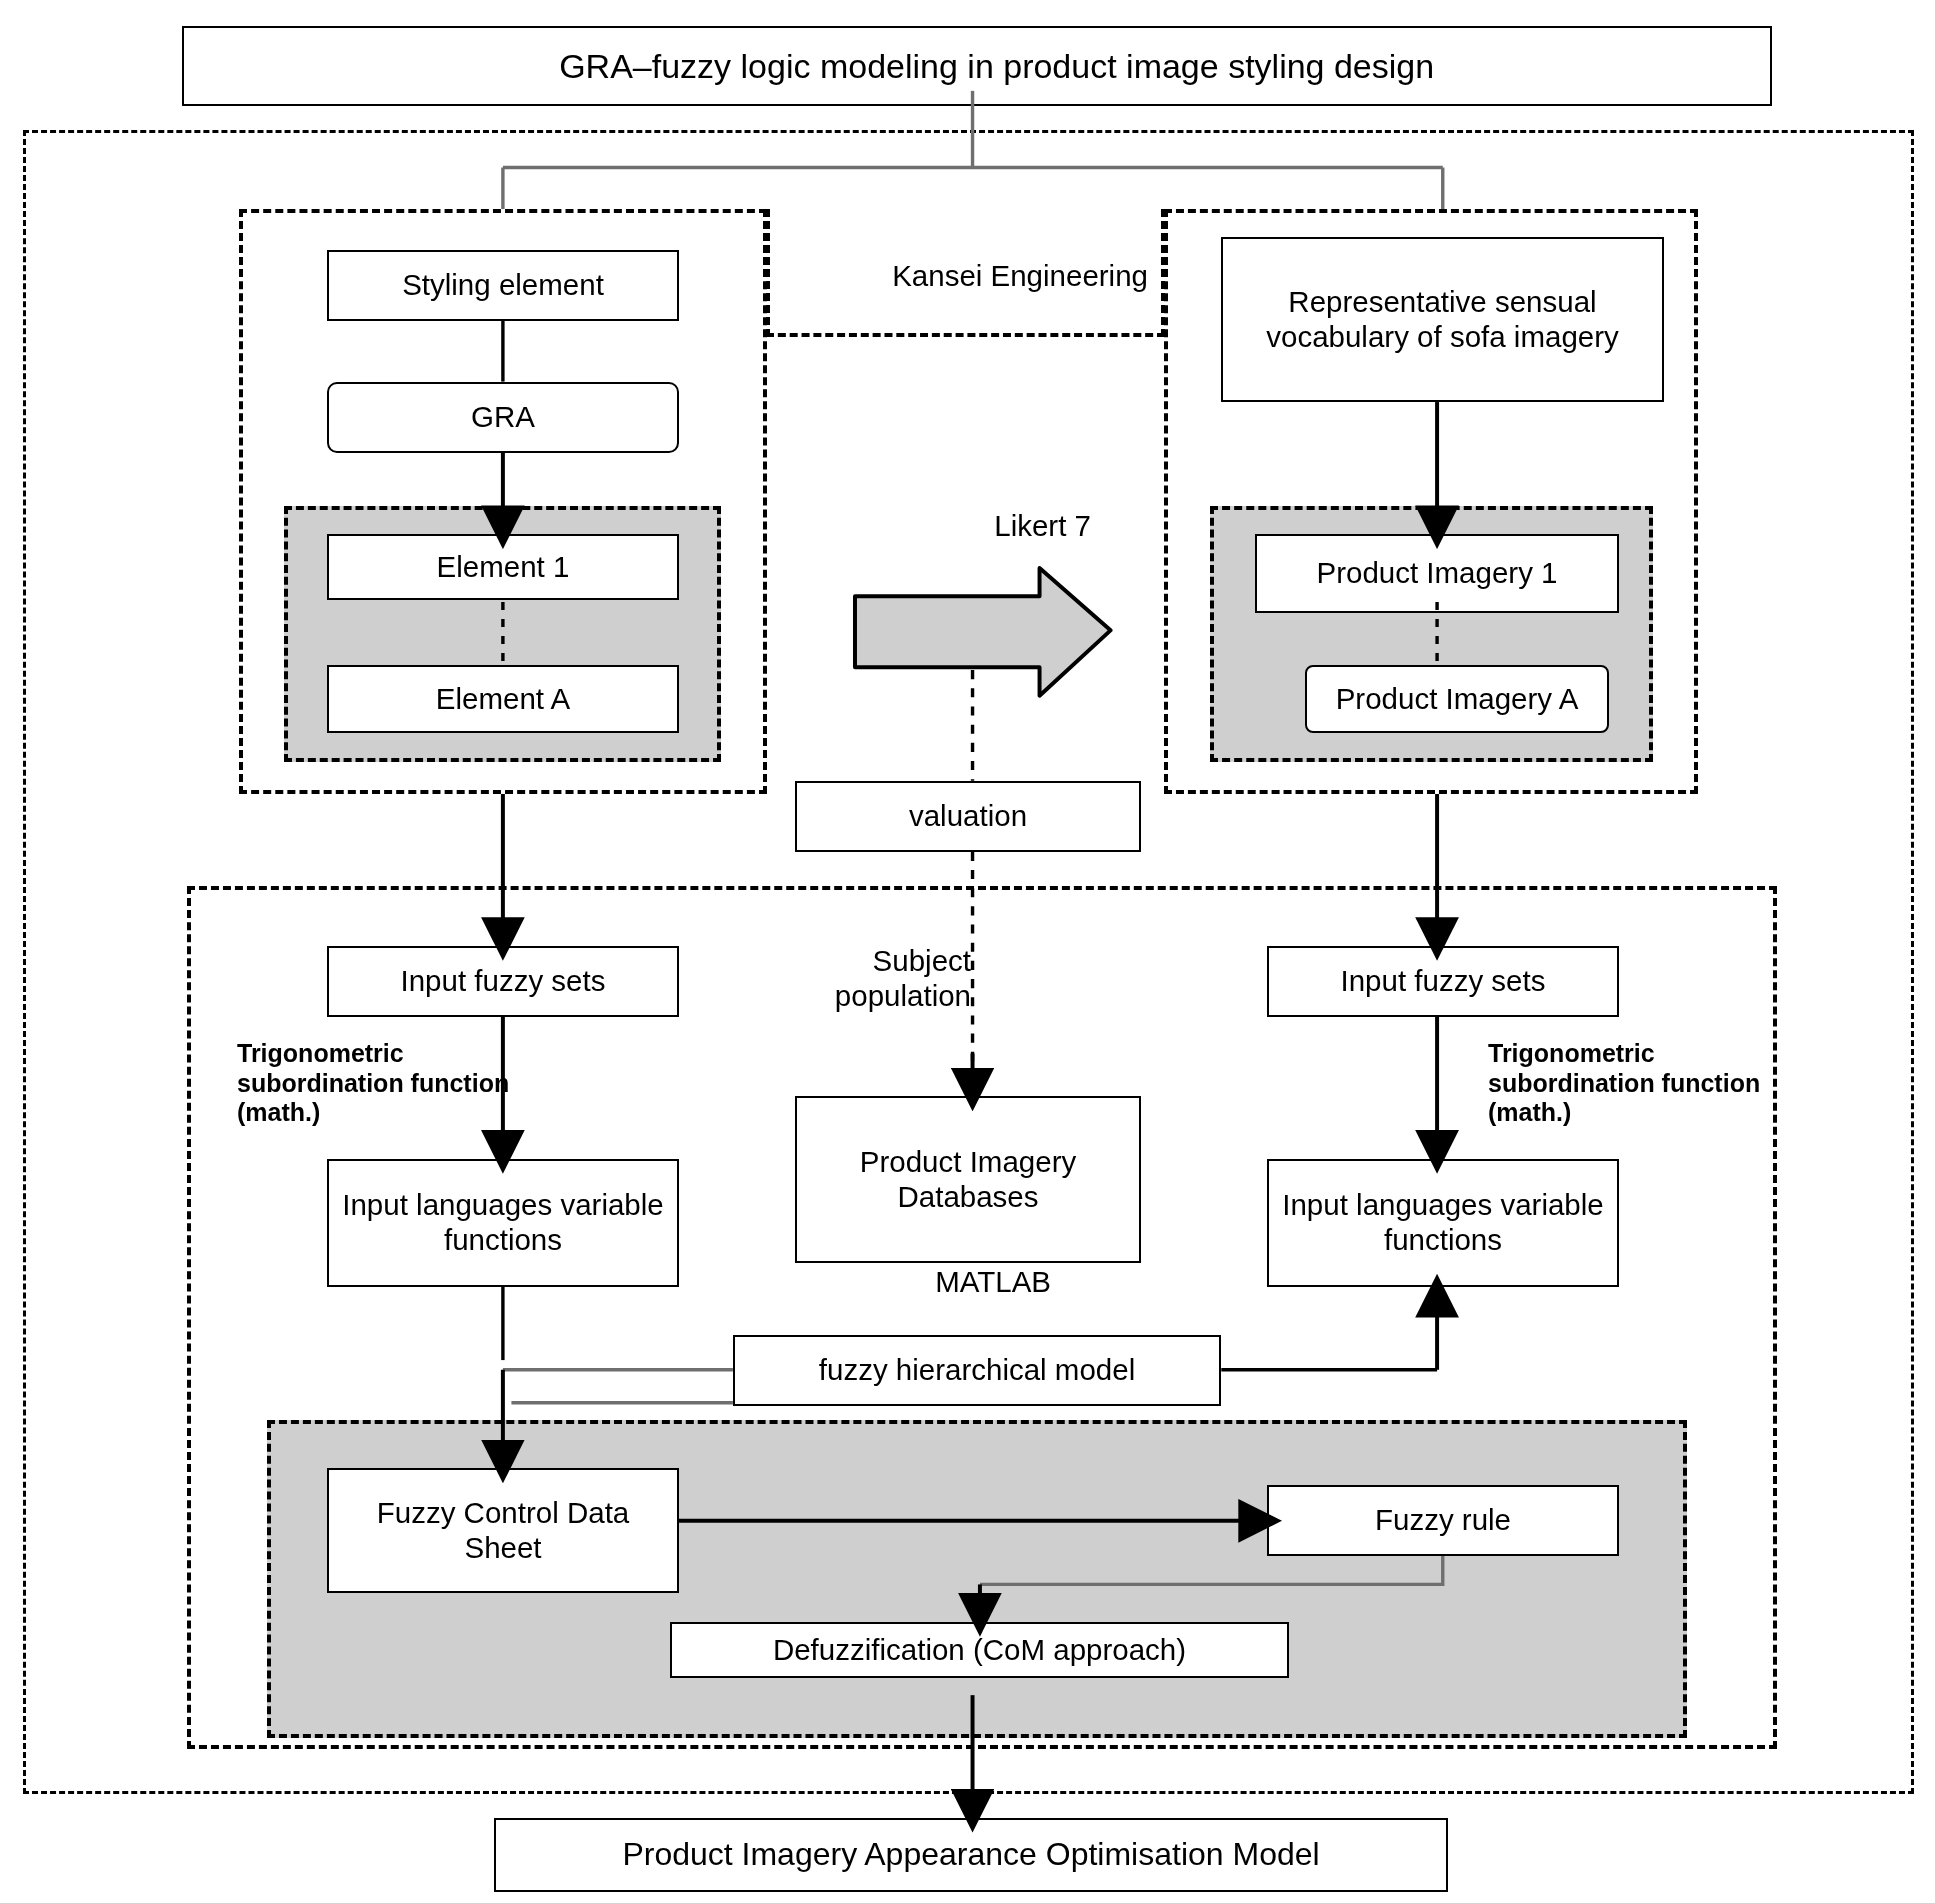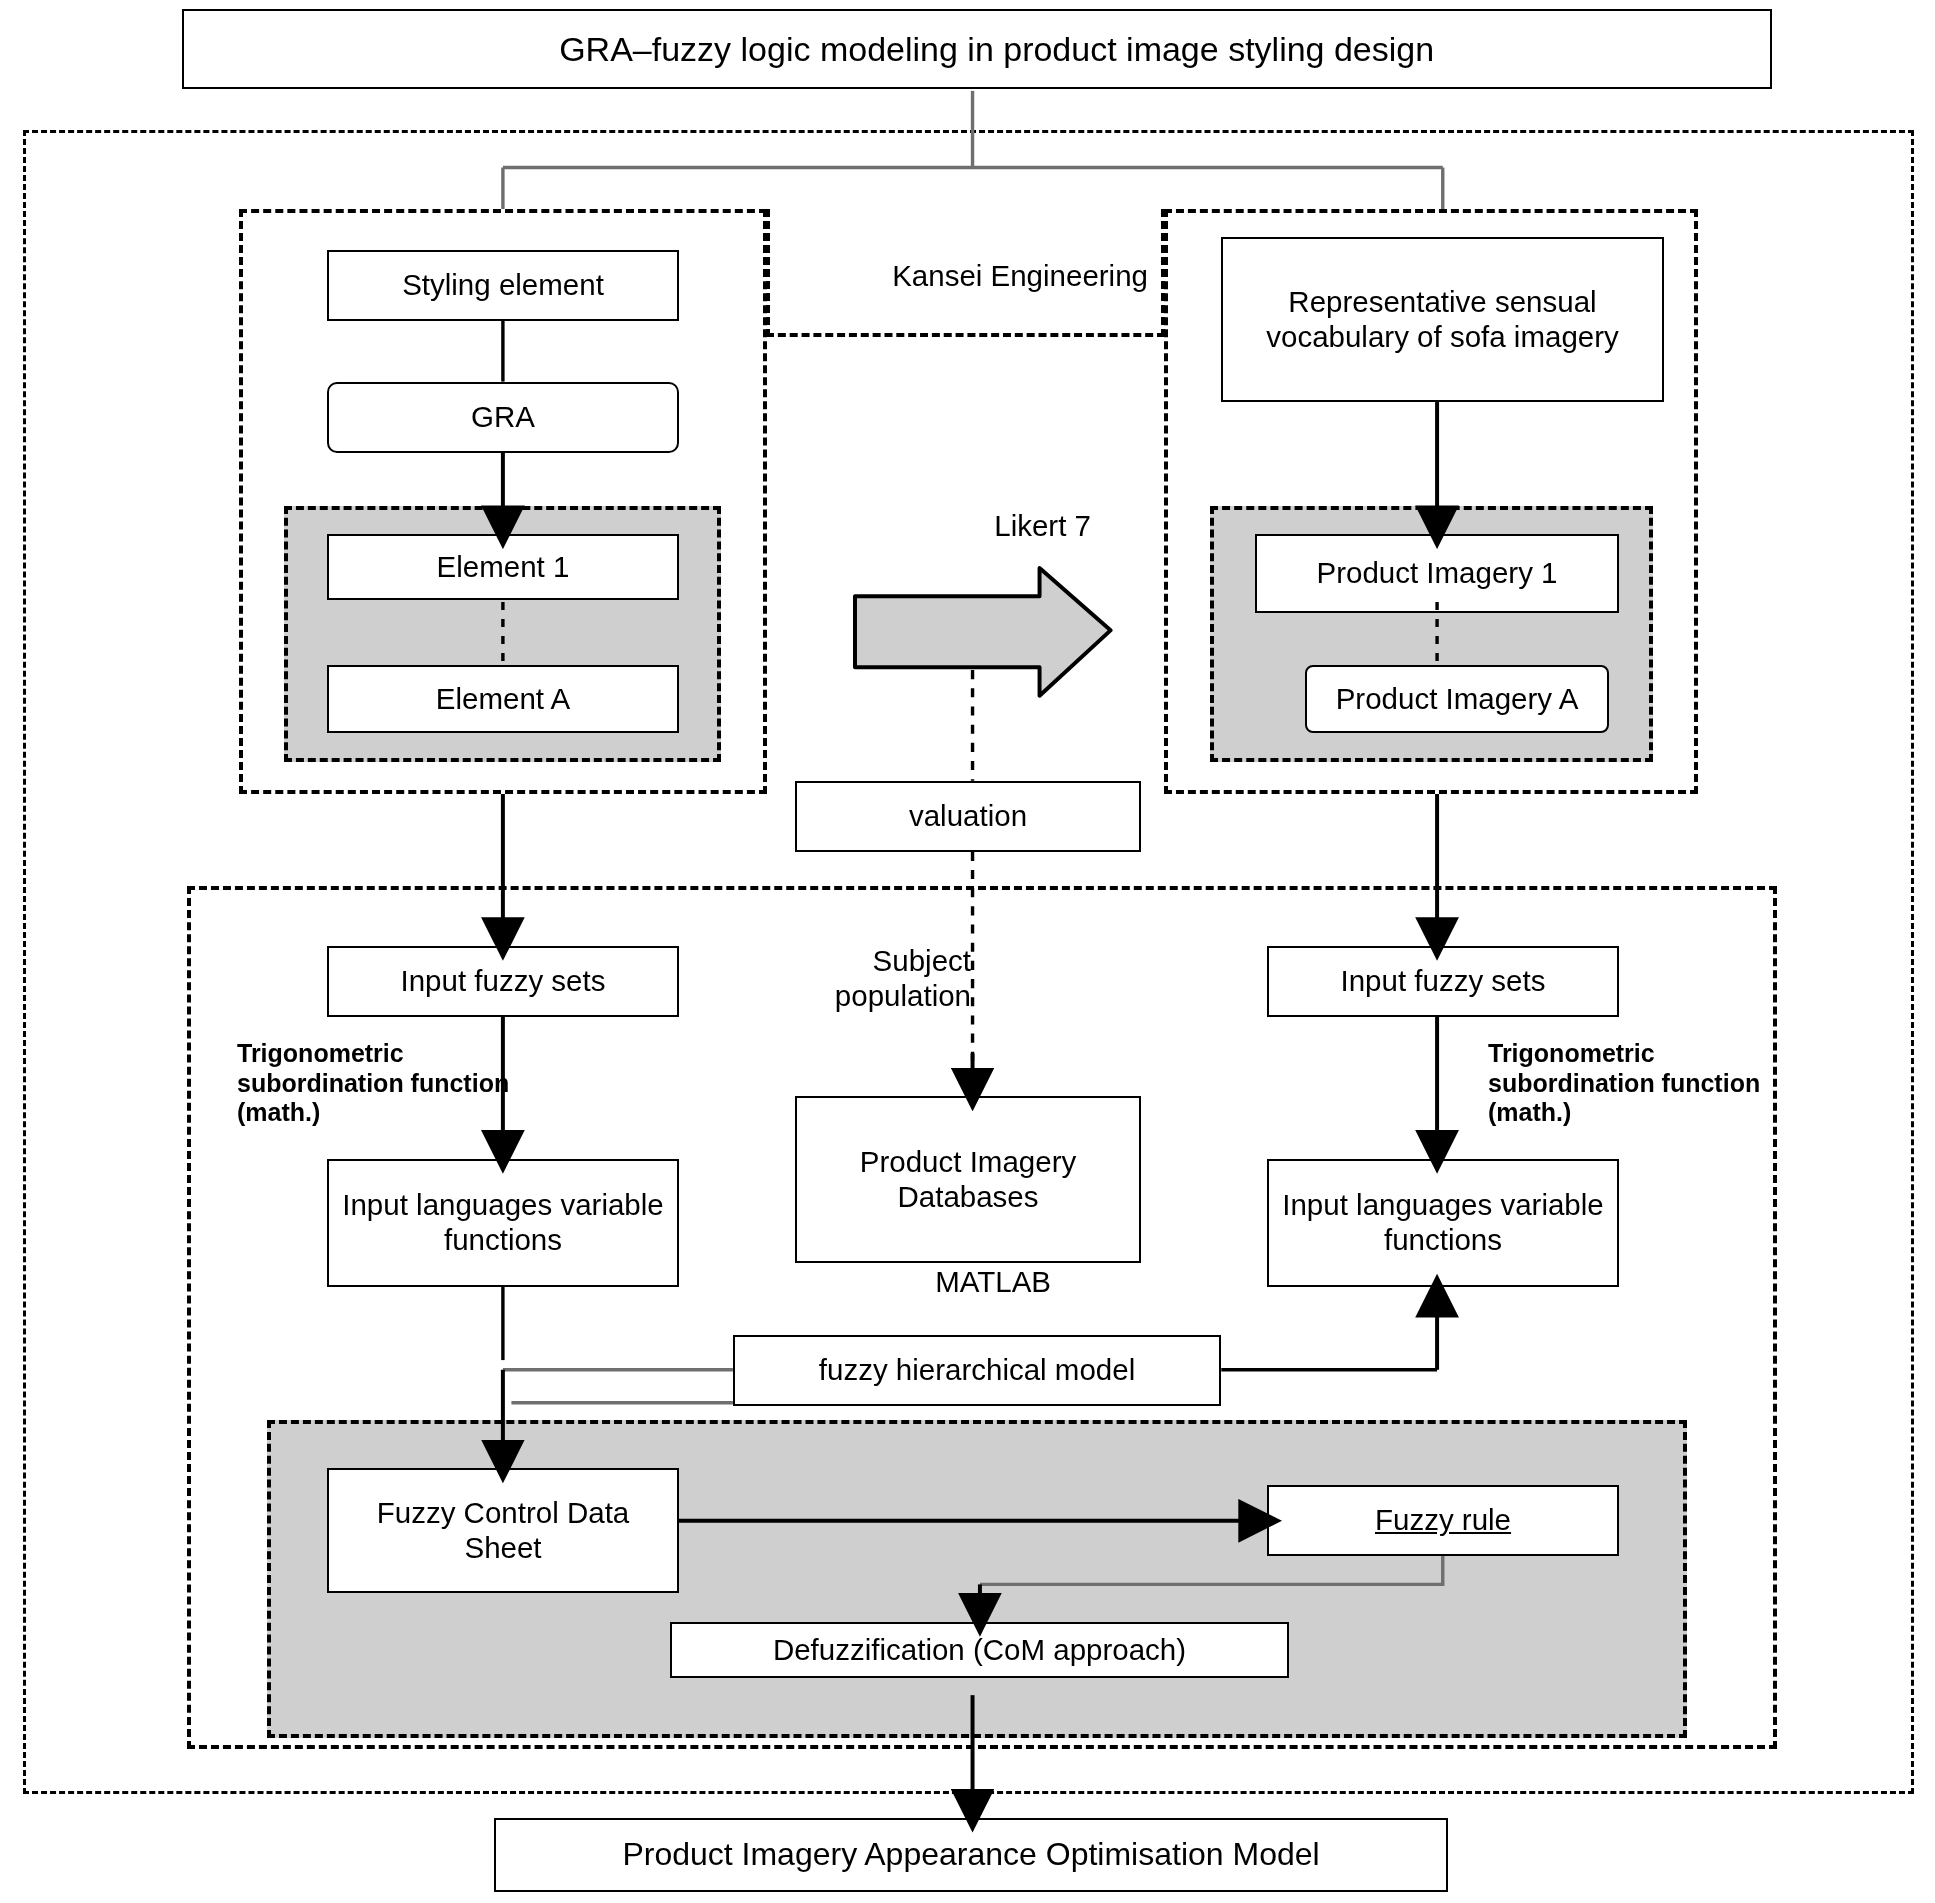--- a/index.html
+++ b/index.html
@@ -83,21 +83,21 @@
   }
   .big-box {
     font-size: 32px;
   }
 </style>
 </head>
 <body>
 
 <div id="canvas">
 
-  <div class="box title-box" style="left:182px; top:9px; width:1590px; height:80px;padding-left:45px;">GRA–fuzzy logic modeling in product image styling design</div>
+  <div class="box title-box" style="left:182px; top:26px; width:1590px; height:80px;padding-left:45px;">GRA–fuzzy logic modeling in product image styling design</div>
 
   <div class="dashed-outer" style="left:23px; top:130px; width:1891px; height:1664px;"></div>
 
   <div class="dashed-region" style="left:239px; top:209px; width:528px; height:585px;"></div>
 
   <div class="dashed-region" style="left:1164px; top:209px; width:534px; height:585px;"></div>
 
   <div class="dashed-region" style="left:766px; top:209px; width:399px; height:128px; border-top:none;"></div>
 
   <div class="gray-region" style="left:284px; top:506px; width:437px; height:256px;"></div>
@@ -147,21 +147,21 @@
   </div>
 
   <div class="box" style="left:795px; top:1096px; width:346px; height:167px;">Product Imagery Databases</div>
 
   <div class="label" style="left:824px; top:1264px; width:227px; font-weight:normal;">MATLAB</div>
 
   <div class="box" style="left:733px; top:1335px; width:488px; height:71px;">fuzzy hierarchical model</div>
 
   <div class="box" style="left:327px; top:1468px; width:352px; height:125px;">Fuzzy Control Data Sheet</div>
 
-  <div class="box" style="left:1267px; top:1485px; width:352px; height:71px;text-decoration:underline;">Fuzzy rule</div>
+  <div class="box" style="left:1267px; top:1485px; width:352px; height:71px;">Fuzzy rule</div>
 
   <div class="box" style="left:670px; top:1622px; width:619px; height:56px;">Defuzzification (CoM approach)</div>
 
   <div class="box big-box" style="left:494px; top:1818px; width:954px; height:74px;">Product Imagery Appearance Optimisation Model</div>
 
   <svg class="overlay" viewBox="0 0 3408 3351">
     <defs>
       <marker id="arrow" markerWidth="11" markerHeight="11" refX="5" refY="5.5" orient="auto" markerUnits="strokeWidth">
         <path d="M0,0 L11,5.5 L0,11 z" fill="#000000"></path>
       </marker>

